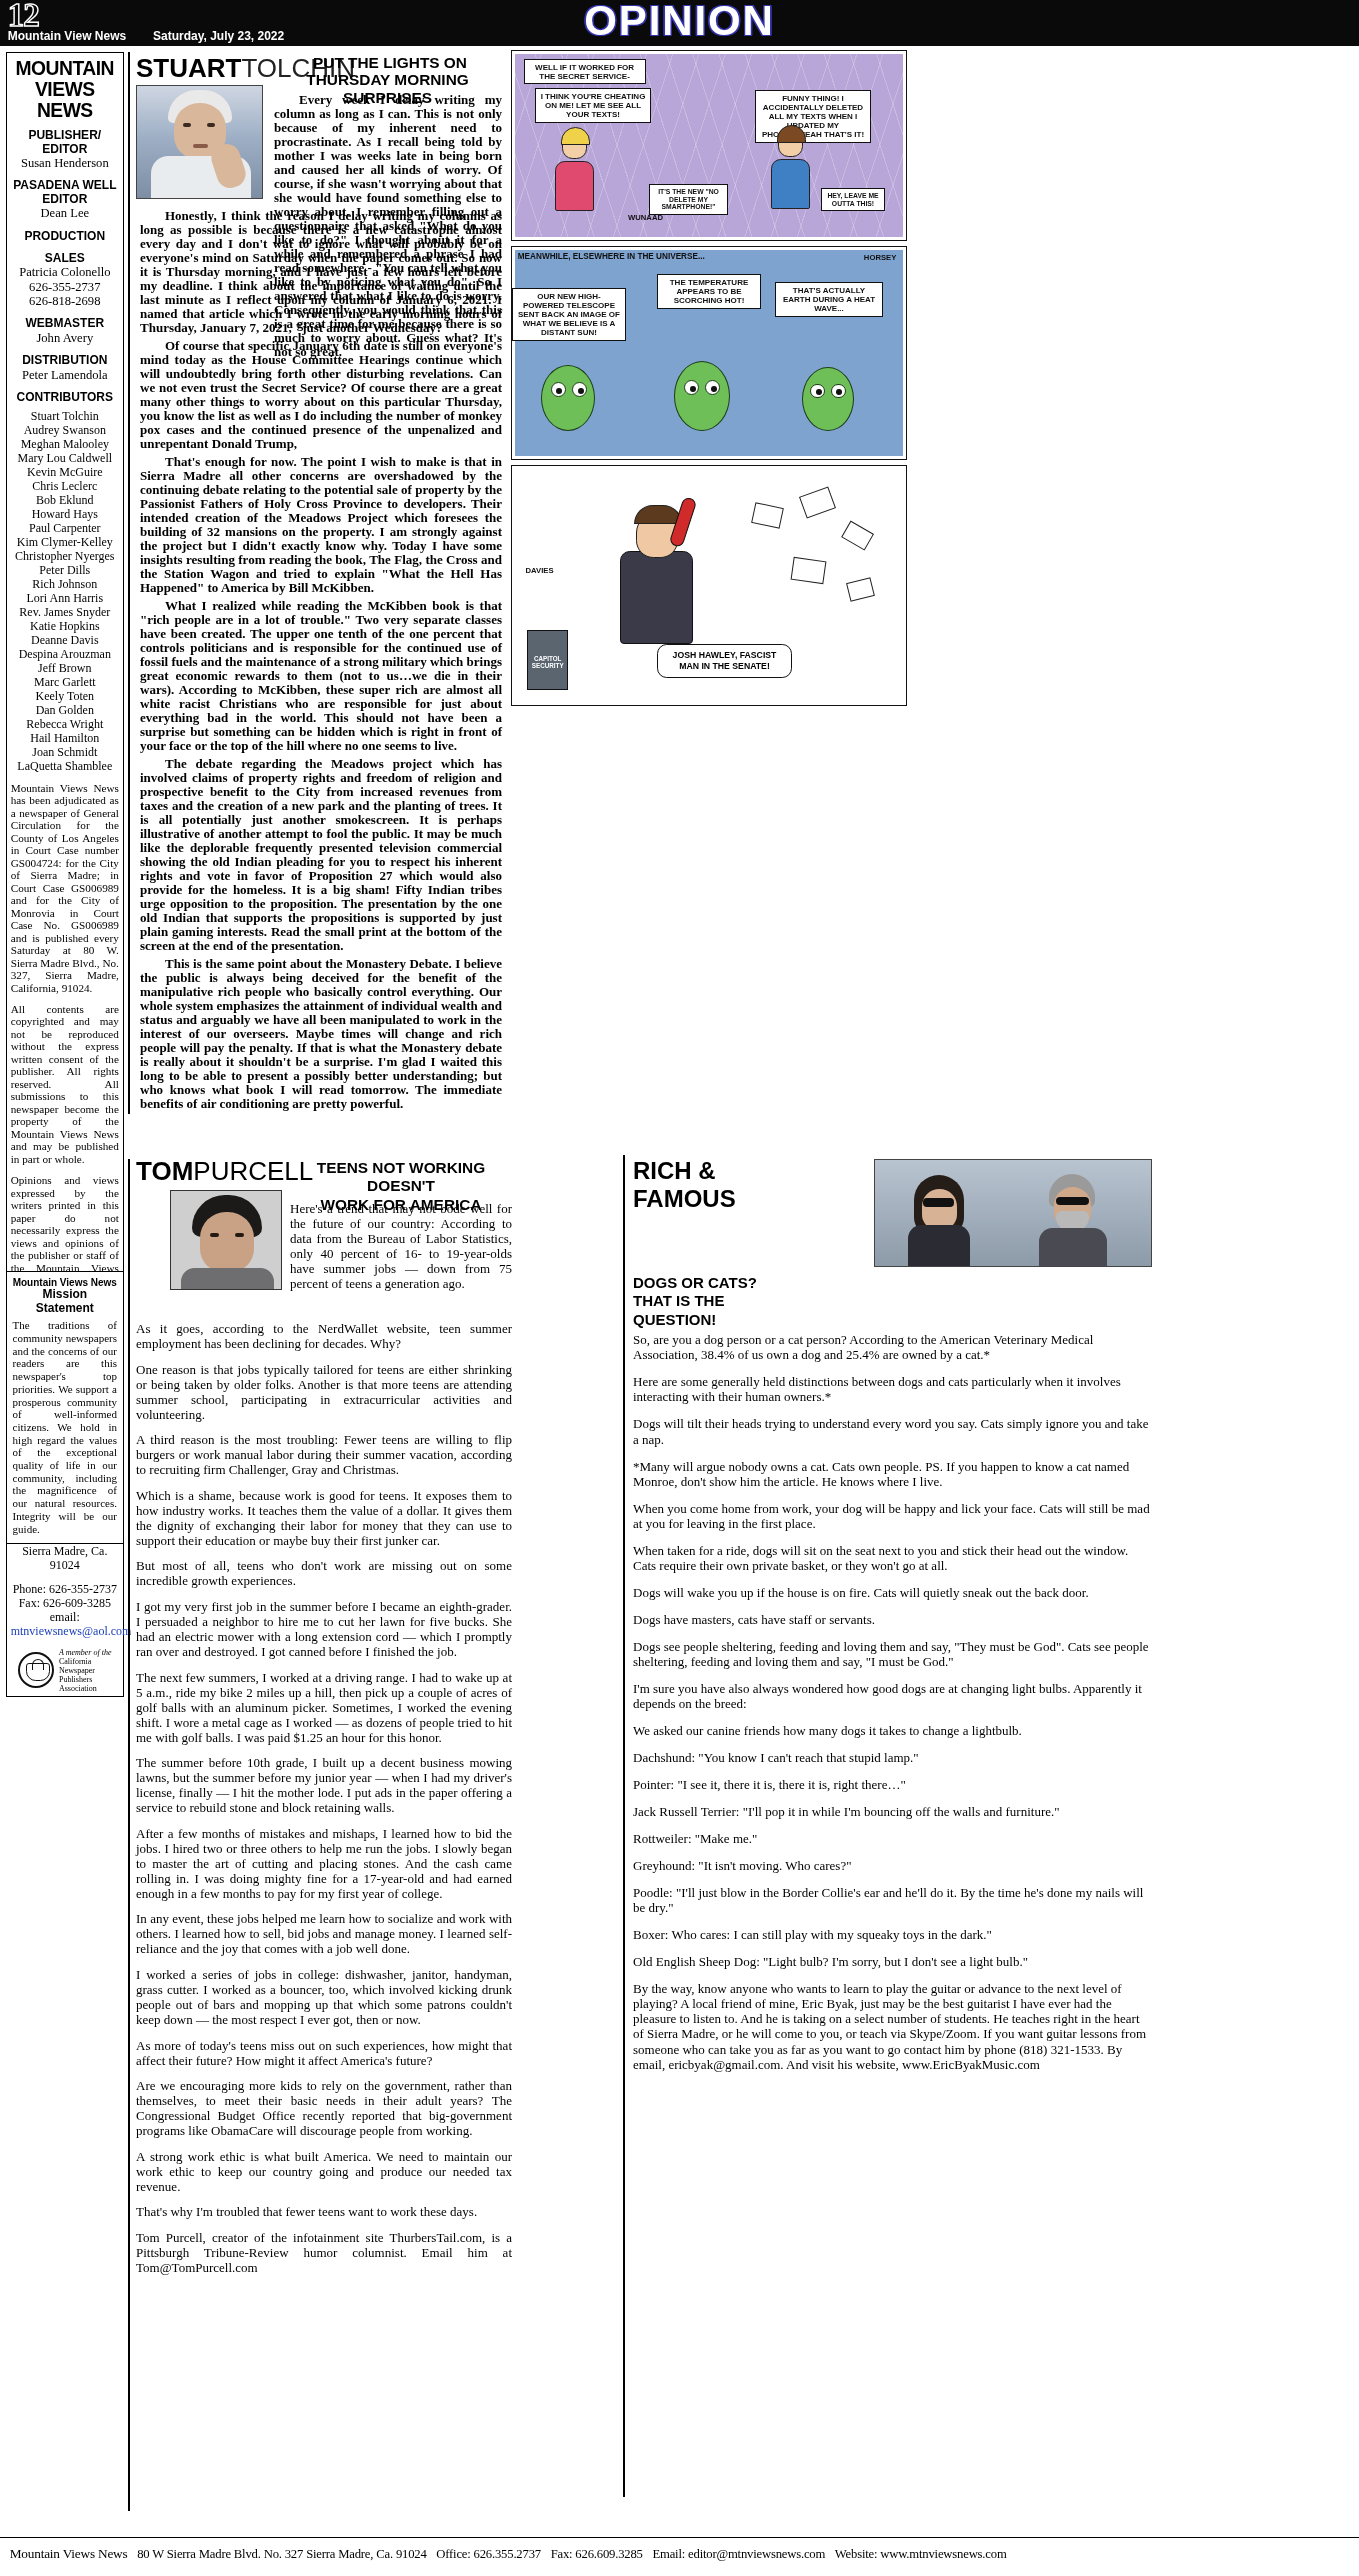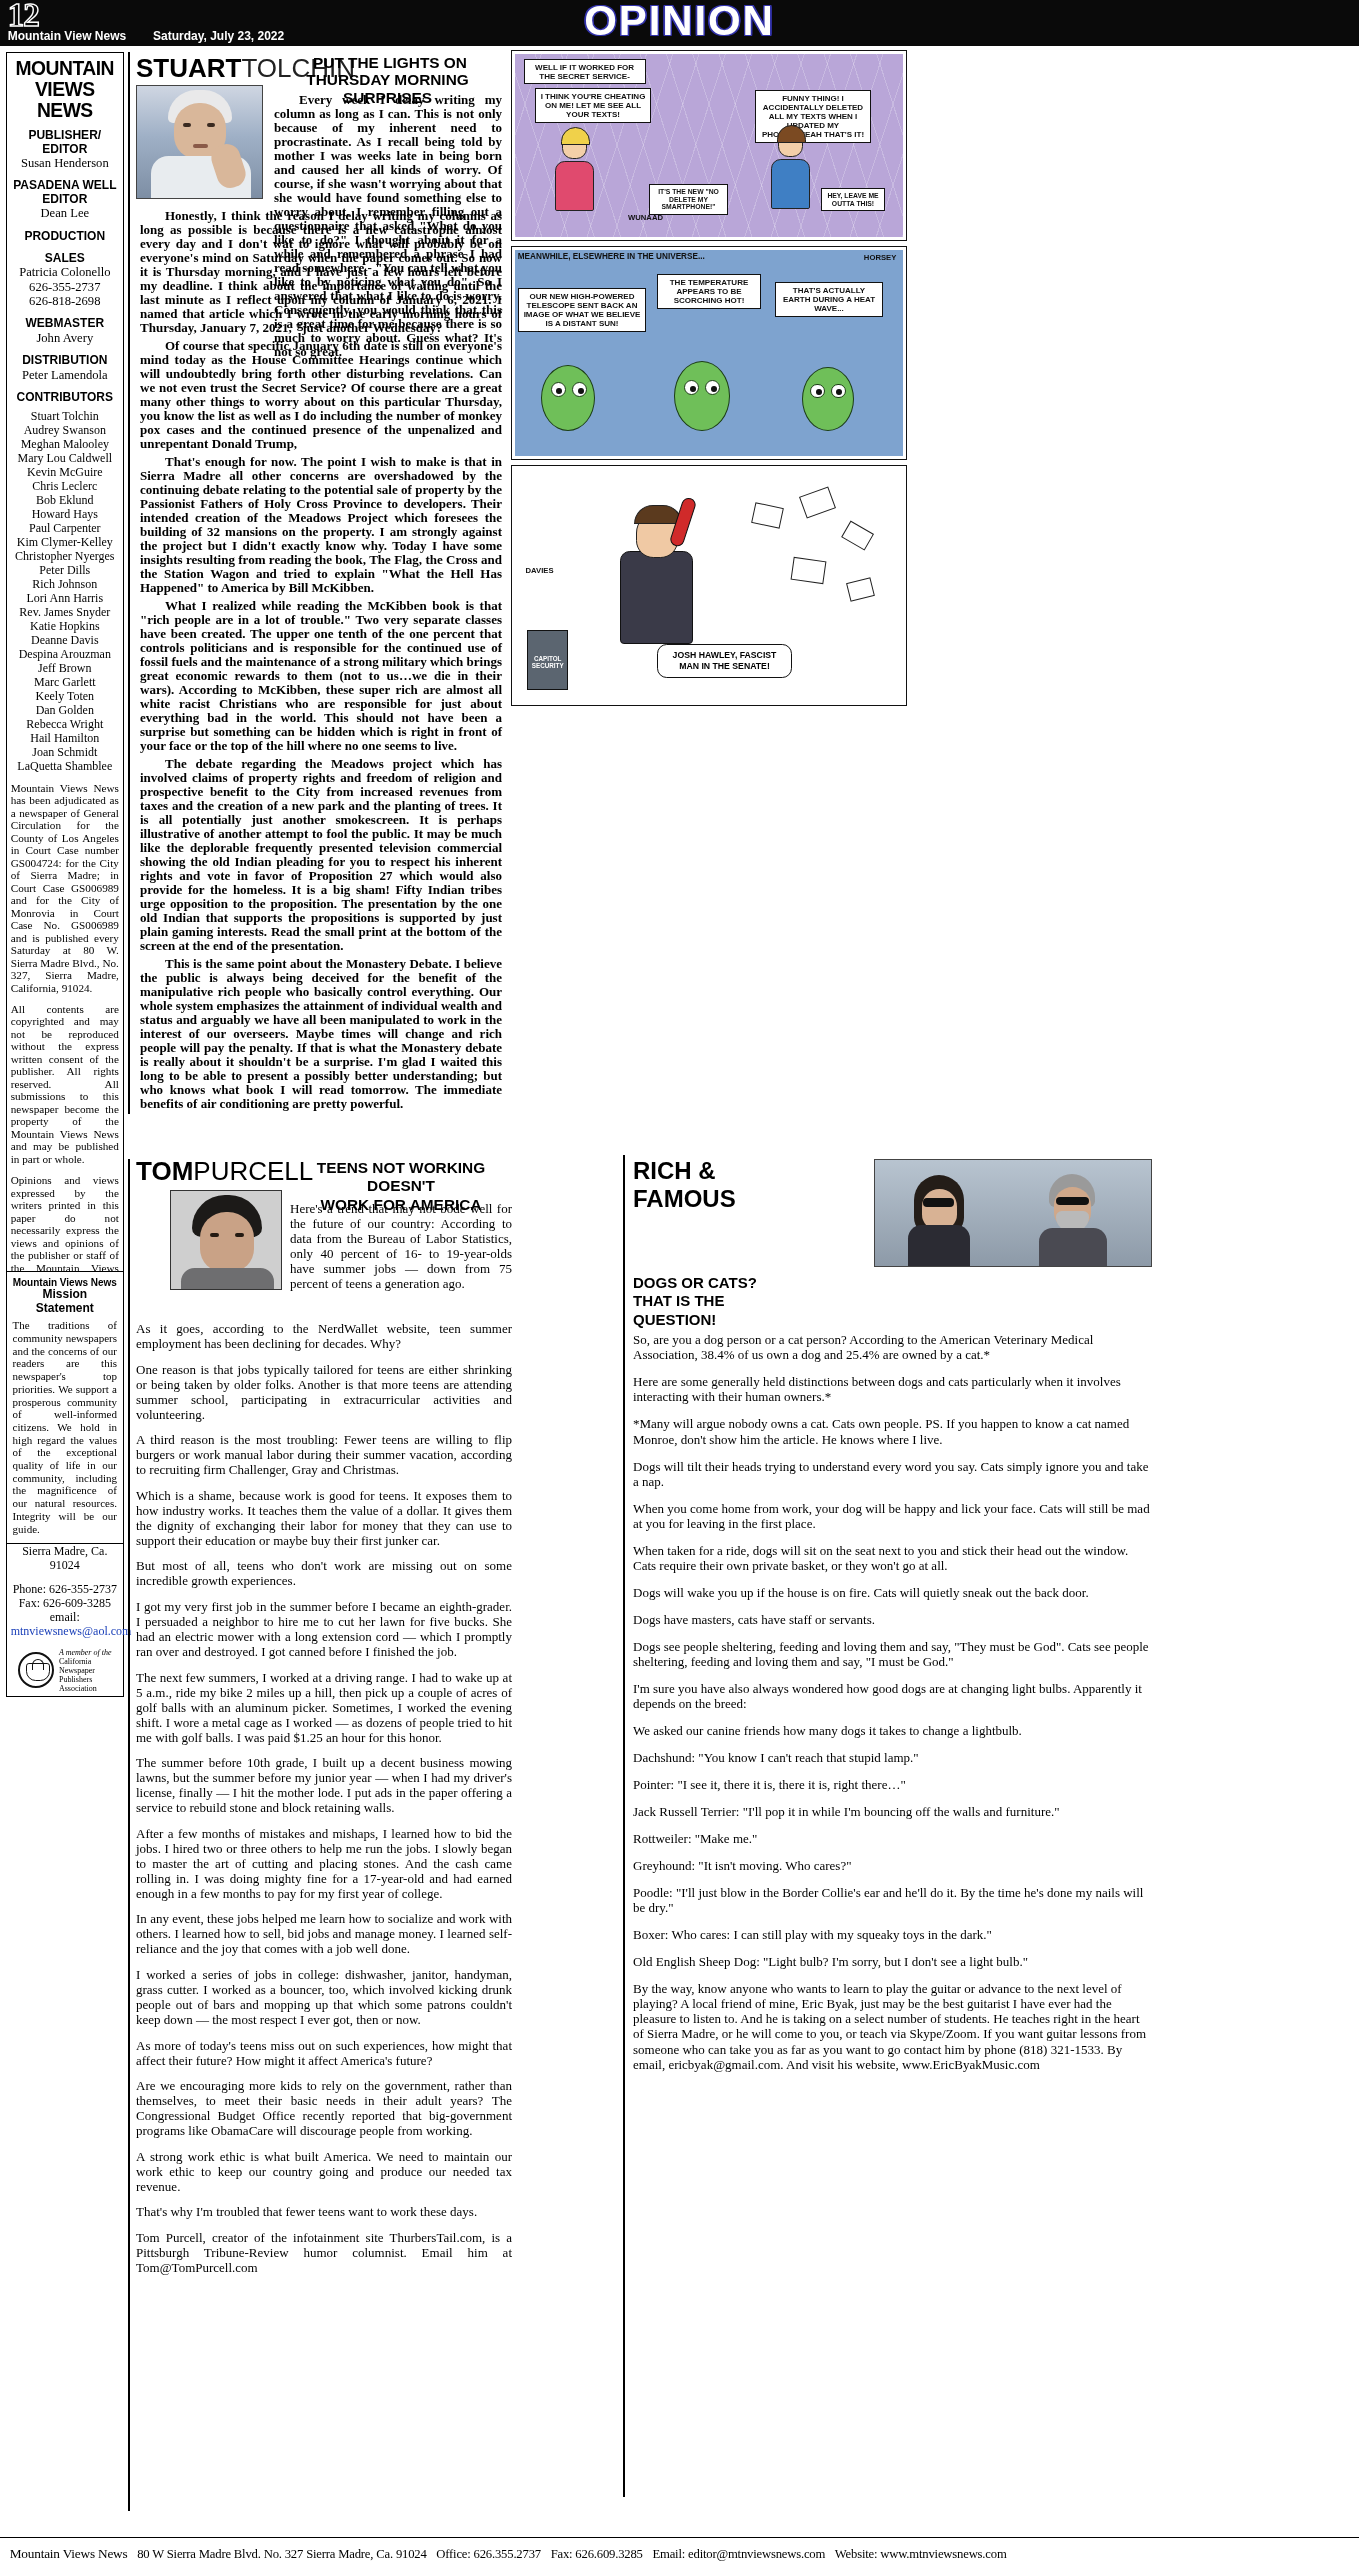--- a/index.html
+++ b/index.html
@@ -488,21 +488,21 @@
           <div class="fig-hair" style="background:#7b4a22;"></div>
         </div>
         <div class="fig-body" style="background:#3f7fc4; margin-left:-6.8px; margin-top:1.9px;"></div>
       </div>
       <div style="position:absolute; left:116px; top:162px; font-family:'Liberation Sans',sans-serif; font-size:7.7px; font-weight:700; color:#111;">WUNAAD</div>
     </div>
 
     <div class="cart c2">
       <div class="c2-bg"></div>
       <div class="c2-label">MEANWHILE, ELSEWHERE IN THE UNIVERSE...</div>
-      <div class="bubble" style="left:6px; top:41px; width:128px; background:#fff;">OUR NEW HIGH-POWERED TELESCOPE SENT BACK AN IMAGE OF WHAT WE BELIEVE IS A DISTANT SUN!</div>
+      <div class="bubble" style="left:0; top:41px; width:114px; background:#fff;">OUR NEW HIGH-POWERED TELESCOPE SENT BACK AN IMAGE OF WHAT WE BELIEVE IS A DISTANT SUN!</div>
       <div class="bubble" style="left:145px; top:27px; width:104px;">THE TEMPERATURE APPEARS TO BE SCORCHING HOT!</div>
       <div class="bubble" style="left:263px; top:35px; width:108px;">THAT'S ACTUALLY EARTH DURING A HEAT WAVE...</div>
 
       <div class="alien" style="left:29px; top:118px; width:54px; height:66px;"></div>
       <div class="alien-eye" style="left:39px; top:135px; width:15.4px; height:15.4px;"></div>
       <div class="alien-eye" style="left:60px; top:135px; width:15.4px; height:15.4px;"></div>
       <div class="alien-pupil" style="left:44px; top:141px; width:5.8px; height:5.8px;"></div>
       <div class="alien-pupil" style="left:66px; top:141px; width:5.8px; height:5.8px;"></div>
 
       <div class="alien" style="left:162px; top:114px; width:56px; height:70px;"></div>
@@ -599,22 +599,22 @@
     </div>
   </div>
   <div class="rf-sub">
     <div>DOGS OR CATS?</div>
     <div>THAT IS THE</div>
     <div>QUESTION!</div>
   </div>
   <div class="rf-body" id="rf-body">
       <p>So, are you a dog person or a cat person? According to the American Veterinary Medical Association, 38.4% of us own a dog and 25.4% are owned by a cat.*</p>
       <p>Here are some generally held distinctions between dogs and cats particularly when it involves interacting with their human owners.*</p>
+      <p>Dogs will tilt their heads trying to understand every word you say. Cats simply ignore you and take a nap.</p>
       <p>*Many will argue nobody owns a cat. Cats own people. PS. If you happen to know a cat named Monroe, don't show him the article. He knows where I live.</p>
-      <p>Dogs will tilt their heads trying to understand every word you say. Cats simply ignore you and take a nap.</p>
       <p>When you come home from work, your dog will be happy and lick your face. Cats will still be mad at you for leaving in the first place.</p>
       <p>When taken for a ride, dogs will sit on the seat next to you and stick their head out the window. Cats require their own private basket, or they won't go at all.</p>
       <p>Dogs will wake you up if the house is on fire. Cats will quietly sneak out the back door.</p>
       <p>Dogs have masters, cats have staff or servants.</p>
       <p>Dogs see people sheltering, feeding and loving them and say, "They must be God". Cats see people sheltering, feeding and loving them and say, "I must be God."</p>
       <p>I'm sure you have also always wondered how good dogs are at changing light bulbs. Apparently it depends on the breed:</p>
       <p>We asked our canine friends how many dogs it takes to change a lightbulb.</p>
       <p>Dachshund: "You know I can't reach that stupid lamp."</p>
       <p>Pointer: "I see it, there it is, there it is, right there…"</p>
       <p>Jack Russell Terrier: "I'll pop it in while I'm bouncing off the walls and furniture."</p>

